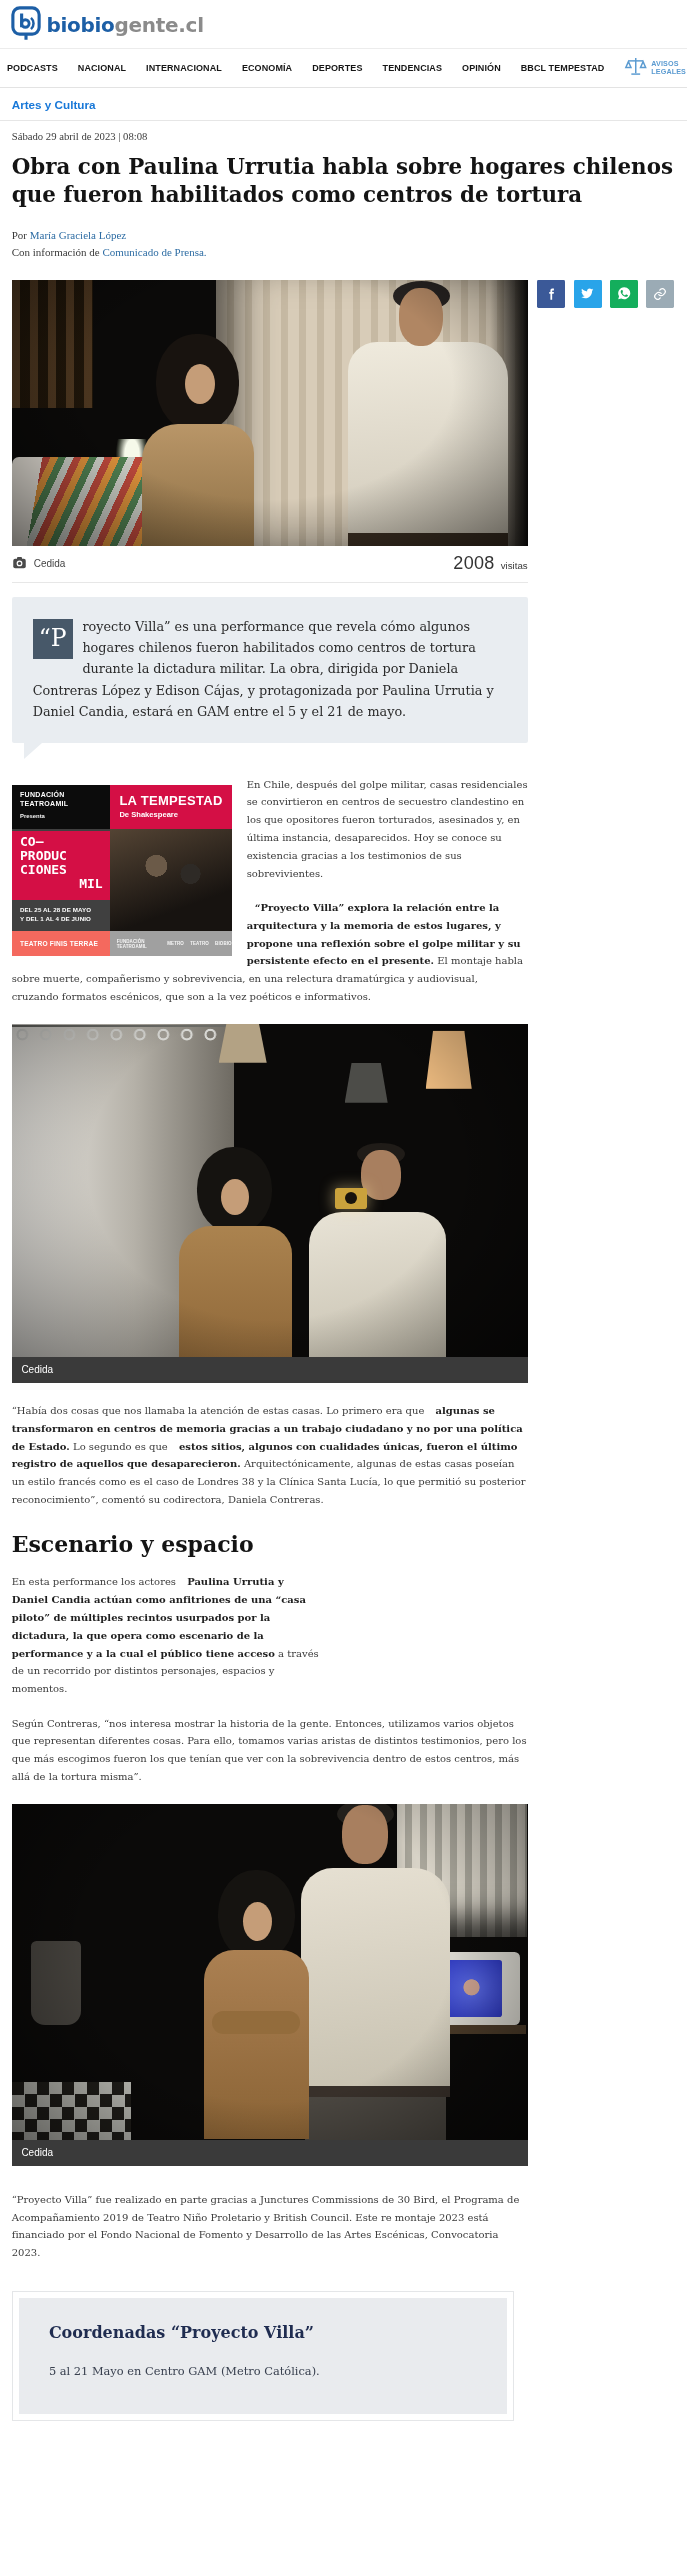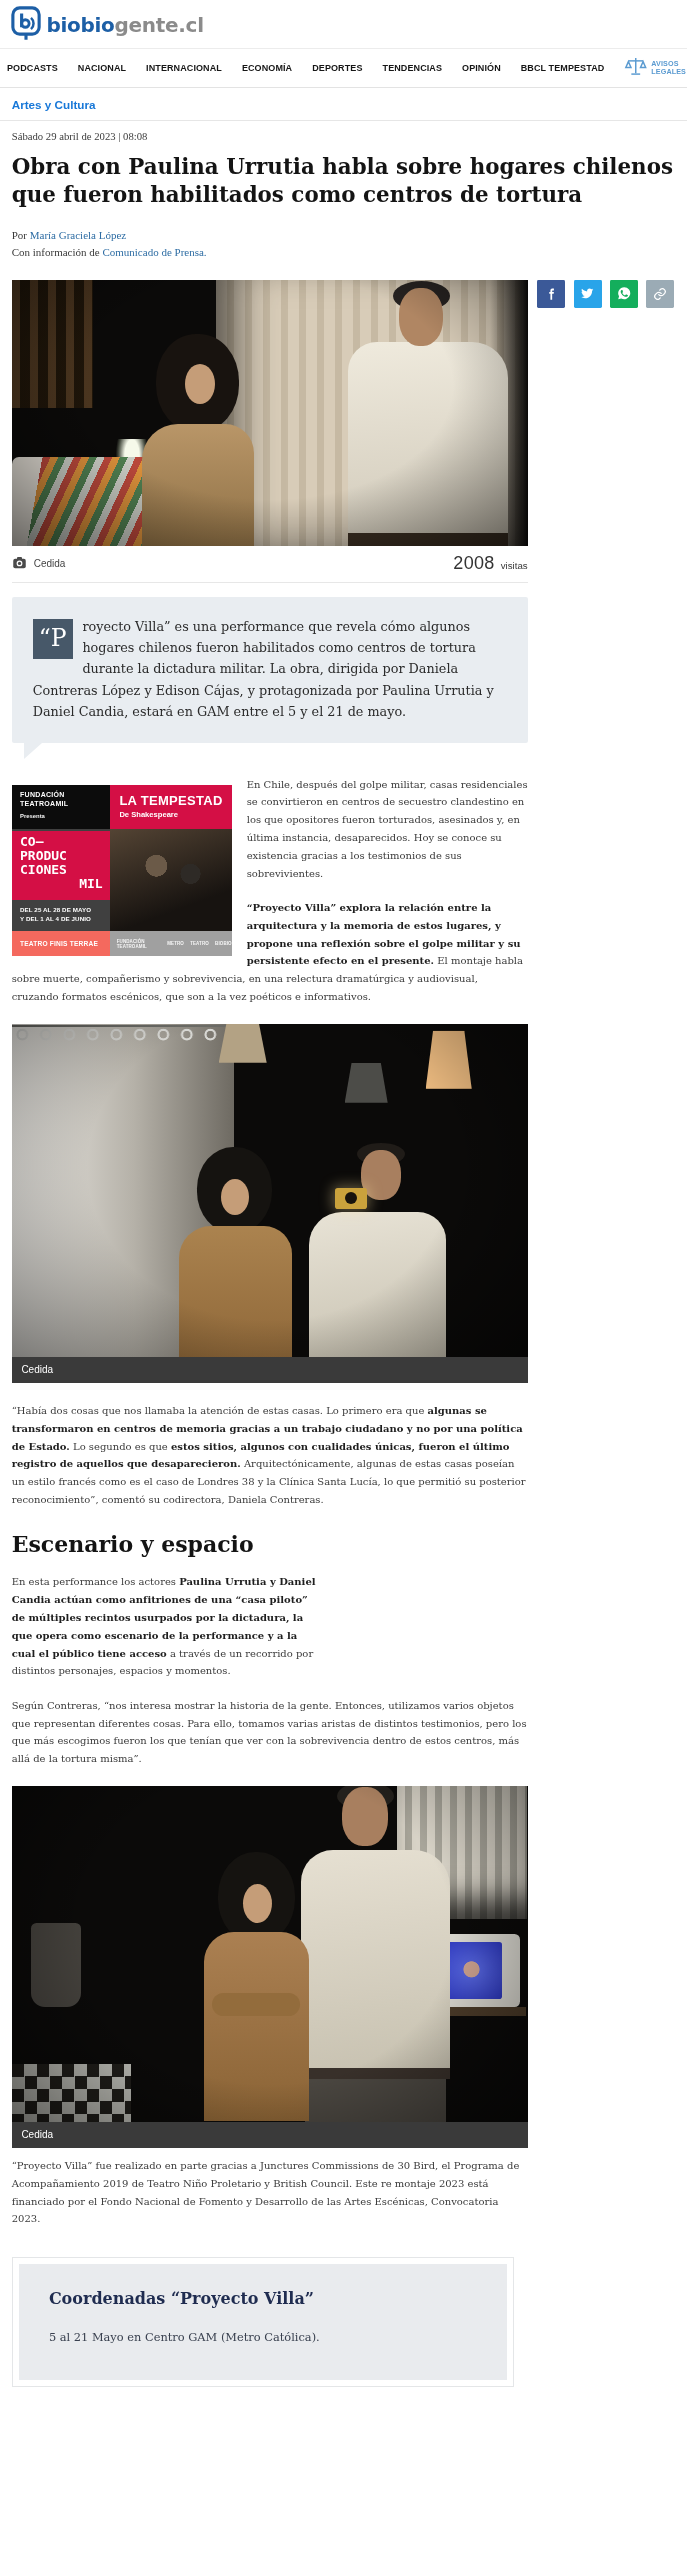--- a/index.html
+++ b/index.html
@@ -102,21 +102,21 @@
   .visits-lbl{font-size:9.7px;color:#3a3a3a;}
   .divider{border:none;border-top:0.7px solid #e7e7e7;margin:0 0 0 0;}
 
   
   .quote{background:#e9edf1;border-radius:2.1px;margin-top:14.5px;padding:18.6px 21px 21px 21px;font-family:"DejaVu Serif",serif;font-size:12.8px;line-height:1.66;color:#2b2b2b;}
   .quote-tail{width:0;height:0;border-top:16.6px solid #e9edf1;border-right:18px solid transparent;margin-left:12.4px;}
   .dropcap{float:left;width:40px;height:40px;background:#475869;color:#fff;font-family:"DejaVu Serif",serif;font-size:23.5px;display:flex;align-items:center;justify-content:center;margin:2.8px 9.7px 1.4px 0;}
 
   
   .para{font-family:"DejaVu Serif",serif;font-size:10px;line-height:1.78;color:#3b3b3b;margin:16.6px 0 0 0;}
-  .para strong{color:#1f1f1f;}
+  .para strong{color:#1f1f1f;margin-left:8px;}
   .para.narrow{max-width:309px;}
   h2{font-family:"DejaVu Serif",serif;font-size:22px;color:#141414;margin:22px 0 0 0;font-weight:700;}
 
   
   .ad{float:left;width:220px;height:171px;margin:9.7px 15px 9.7px 0;display:grid;grid-template-columns:98px 122px;grid-template-rows:44px 102px 25px;cursor:pointer;}
   .ad-brand{background:#0c0c0c;color:#fff;padding:6.2px 0 0 8.3px;}
   .ad-brand .b{font-size:7px;font-weight:700;letter-spacing:0.3px;line-height:1.25;}
   .ad-brand .p{font-size:5.9px;margin-top:4.1px;font-weight:700;opacity:.95;}
   .ad-title{background:#d40f45;color:#fff;padding:7.6px 0 0 9.7px;}
   .ad-title .t{font-size:13px;font-weight:700;letter-spacing:0.3px;}
@@ -319,21 +319,21 @@
         <div class="p3-woman-hair"></div>
         <div class="p3-woman-face"></div>
         <div class="p3-woman-body"></div>
         <div class="p3-arms"></div>
         <div class="vignette"></div>
         <div class="capbar">
             <span>Cedida</span>
           </div>
       </div>
 
-      <p class="para" style="margin-top:9px;"><span>“Proyecto Villa” fue realizado en parte gracias a Junctures Commissions de 30 Bird, el Programa de Acompañamiento 2019 de Teatro Niño Proletario y British Council. Este re montaje 2023 está financiado por el Fondo Nacional de Fomento y Desarrollo de las Artes Escénicas, Convocatoria 2023.</span></p>
+      <p class="para" style="margin-top:25px;"><span>“Proyecto Villa” fue realizado en parte gracias a Junctures Commissions de 30 Bird, el Programa de Acompañamiento 2019 de Teatro Niño Proletario y British Council. Este re montaje 2023 está financiado por el Fondo Nacional de Fomento y Desarrollo de las Artes Escénicas, Convocatoria 2023.</span></p>
 
       <div class="coords-outer">
         <div class="coords-inner">
           <h3>Coordenadas “Proyecto Villa”</h3>
           <div class="coords-line">5 al 21 Mayo en Centro GAM (Metro Católica).</div>
 
         </div>
       </div>
 
     </div>

